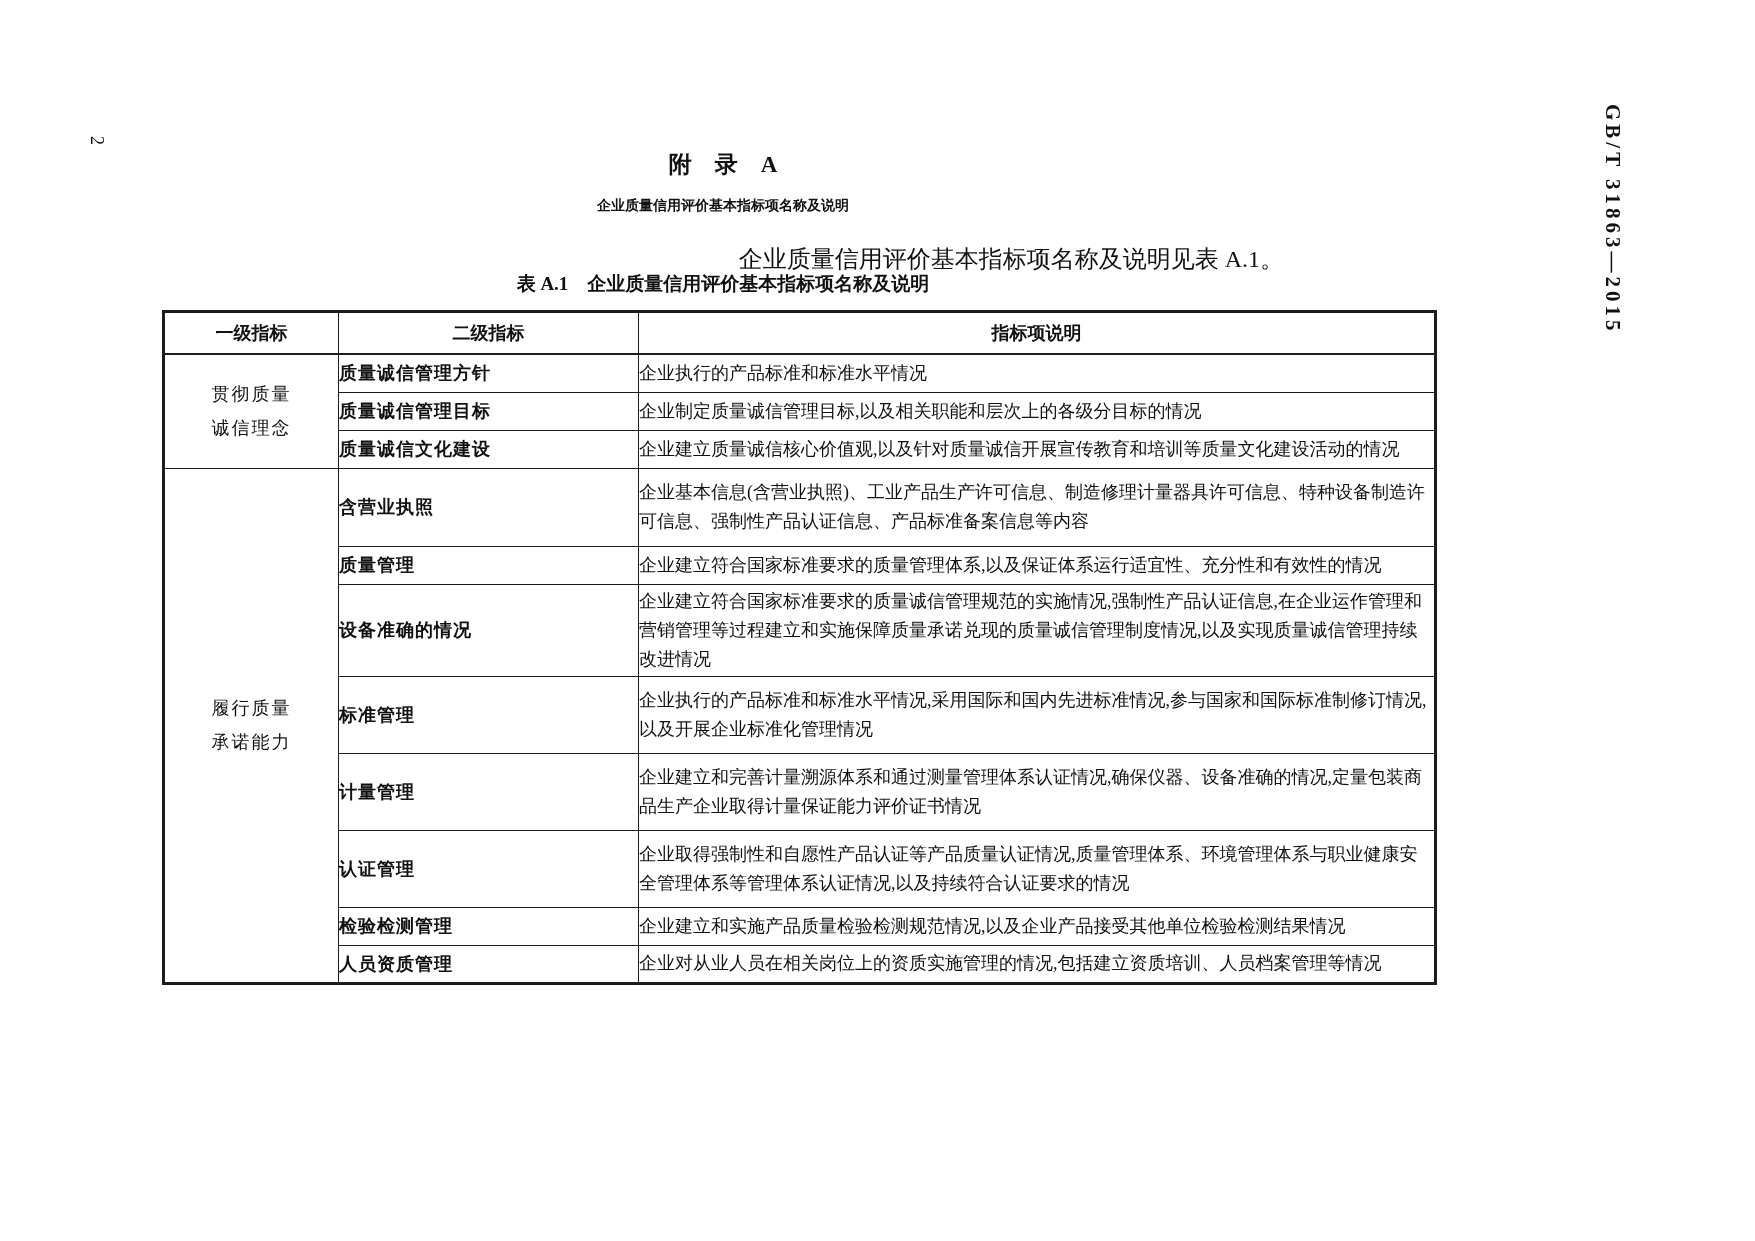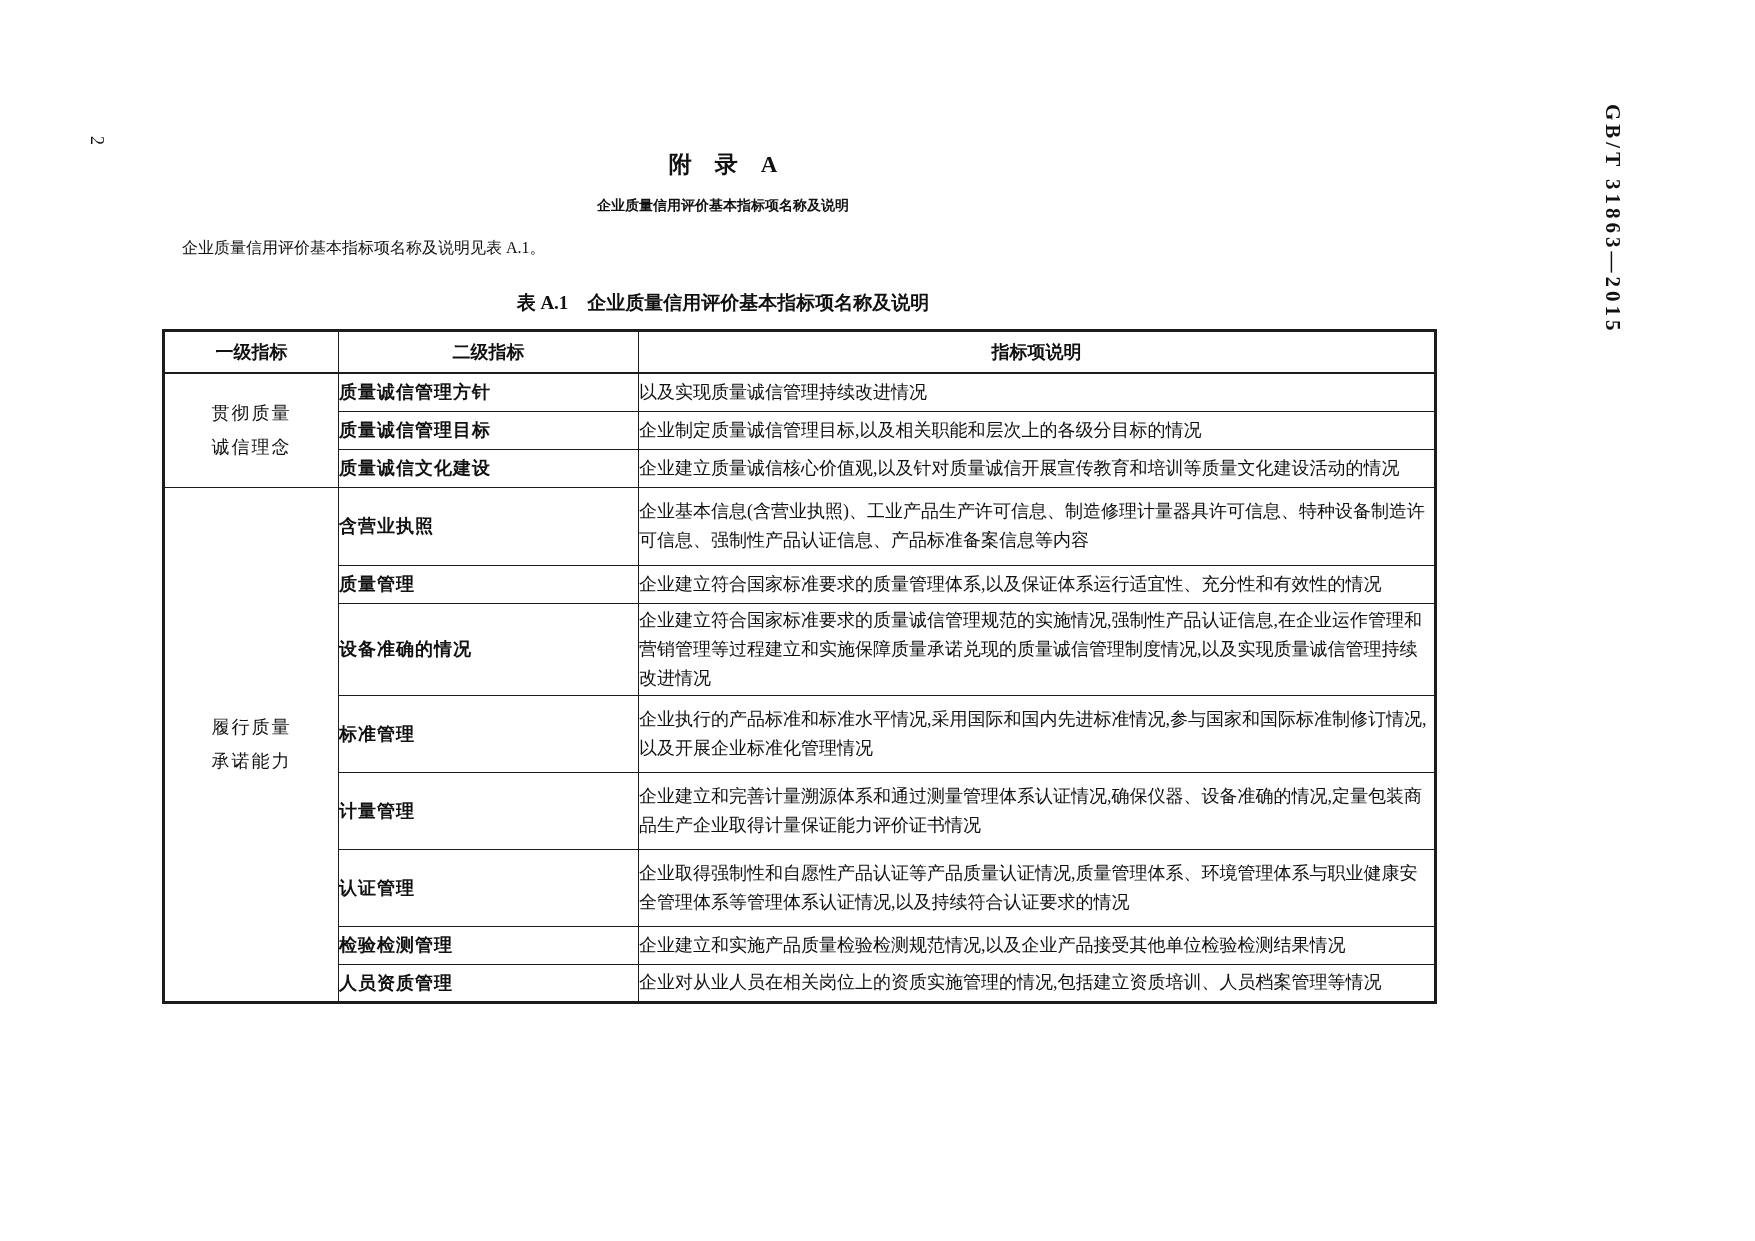--- a/index.html
+++ b/index.html
@@ -33,26 +33,26 @@
   }
   .h-type {
     text-align:center; font-weight:bold; font-size:20px; line-height:26px;
     margin-top:20px;
   }
   .h-title {
     text-align:center; font-weight:bold; font-size:14px; line-height:28px;
     margin-top:12px;
   }
   .intro {
-    font-size:16px; line-height:26px; margin-top:15px;
+    font-size:24px; line-height:26px; margin-top:26px;
     padding-left:20px;
+    text-align:right;
   }
   .caption {
     text-align:center; font-weight:bold; font-size:19px; line-height:24px;
-    margin-top:30px;
   }
   table.main {
     border-collapse:collapse;
     table-layout:fixed;
     width:1272px;
     margin-top:14px;
     border:3px solid #1c1c1c;
   }
   table.main th, table.main td {
     border:1.5px solid #1c1c1c;
@@ -120,21 +120,21 @@
           <th>一级指标</th>
           <th>二级指标</th>
           <th>指标项说明</th>
         </tr>
       </thead>
       <tbody>
         <tr class="r38">
           <td class="c1" rowspan="3">贯彻质量
 诚信理念</td>
           <td class="c2">质量诚信管理方针</td>
-          <td class="c3">以及实现质量诚信管理持续改进情况</td>
+          <td class="c3">企业执行的产品标准和标准水平情况</td>
         </tr>
         <tr class="r38">
           <td class="c2">质量诚信管理目标</td>
           <td class="c3">企业制定质量诚信管理目标,以及相关职能和层次上的各级分目标的情况</td>
         </tr>
         <tr class="r38">
           <td class="c2">质量诚信文化建设</td>
           <td class="c3">企业建立质量诚信核心价值观,以及针对质量诚信开展宣传教育和培训等质量文化建设活动的情况</td>
         </tr>
         <tr class="r78">

